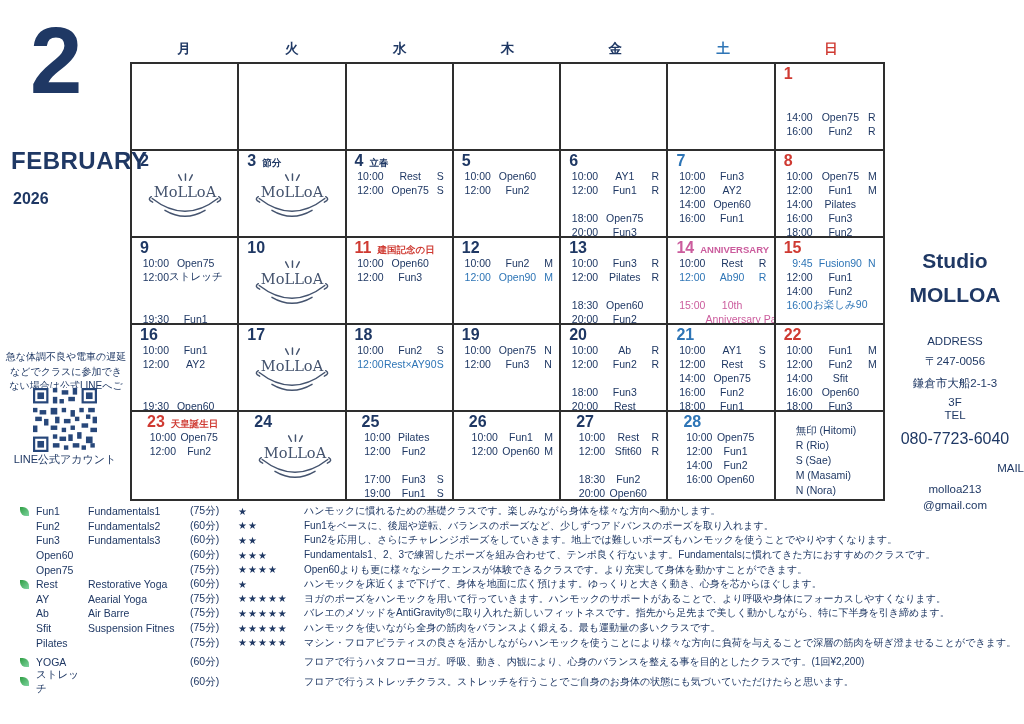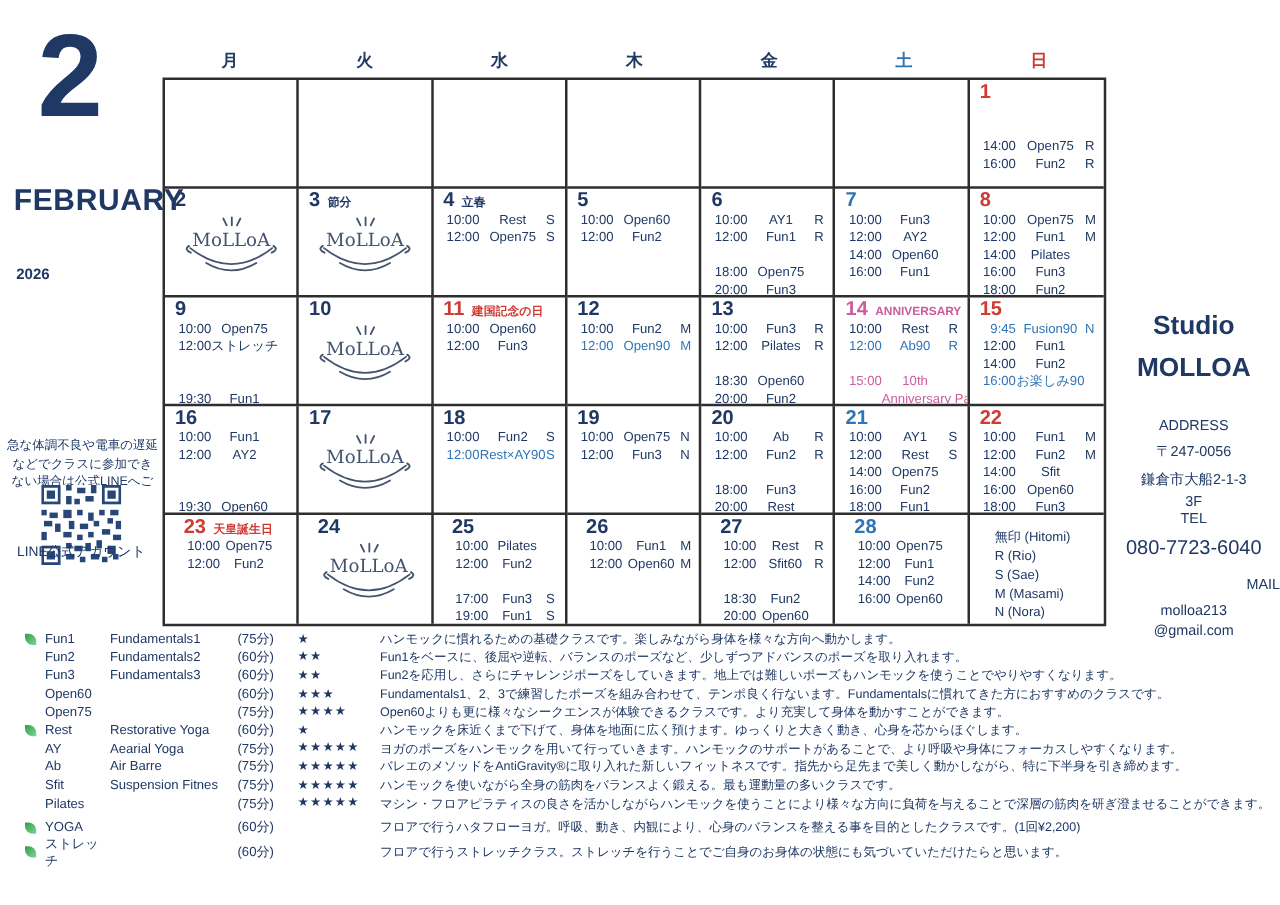--- a/index.html
+++ b/index.html
@@ -4,24 +4,24 @@
 <style>
   html,body{margin:0;padding:0;background:#fff;}
   .page{position:relative;width:1024px;height:724px;background:#fff;overflow:hidden;
         font-family:"Liberation Sans","DejaVu Sans",sans-serif;color:#1f3864;}
   .c-navy{color:#1f3864;} .c-blue{color:#2e75b6;} .c-red{color:#cf3a32;} .c-pink{color:#cb5c9d;}
 
   
   .left-panel{position:absolute;left:0;top:0;width:130px;height:500px;}
   .month-number{position:absolute;left:30px;top:14px;font-size:94px;font-weight:bold;line-height:1;}
   .month-name{position:absolute;left:11px;top:147px;font-size:24px;font-weight:bold;letter-spacing:.5px;}
-  .year{position:absolute;left:13px;top:212px;font-size:12px;font-weight:bold;}
+  .year{position:absolute;left:13px;top:190px;font-size:16px;font-weight:bold;}
   .notice{position:absolute;left:5px;top:350px;width:122px;font-size:10px;line-height:1.45;text-align:center;}
   .qr{position:absolute;left:33px;top:388px;}
-  .qr-caption{position:absolute;left:0;top:434px;width:130px;text-align:center;font-size:11px;}
+  .qr-caption{position:absolute;left:0;top:452px;width:130px;text-align:center;font-size:11px;}
 
   
   .calendar{position:absolute;left:130px;top:40px;width:755px;}
   .weekday-row{display:grid;grid-template-columns:repeat(7,1fr);height:22px;}
   .weekday{text-align:center;font-size:13.5px;font-weight:bold;}
   .grid{display:grid;grid-template-columns:repeat(7,1fr);grid-auto-rows:87px;border:2px solid #2e2e2e;}
   .cell{border-right:2px solid #2e2e2e;border-bottom:2px solid #2e2e2e;overflow:hidden;padding:1px 3px 0 3px;}
   .grid > .cell:nth-child(7n){border-right:none;}
   .grid > .cell:nth-child(n+29){border-bottom:none;padding-left:10px;}
   .day-row{height:17px;display:flex;align-items:baseline;gap:6px;padding-left:5px;}

